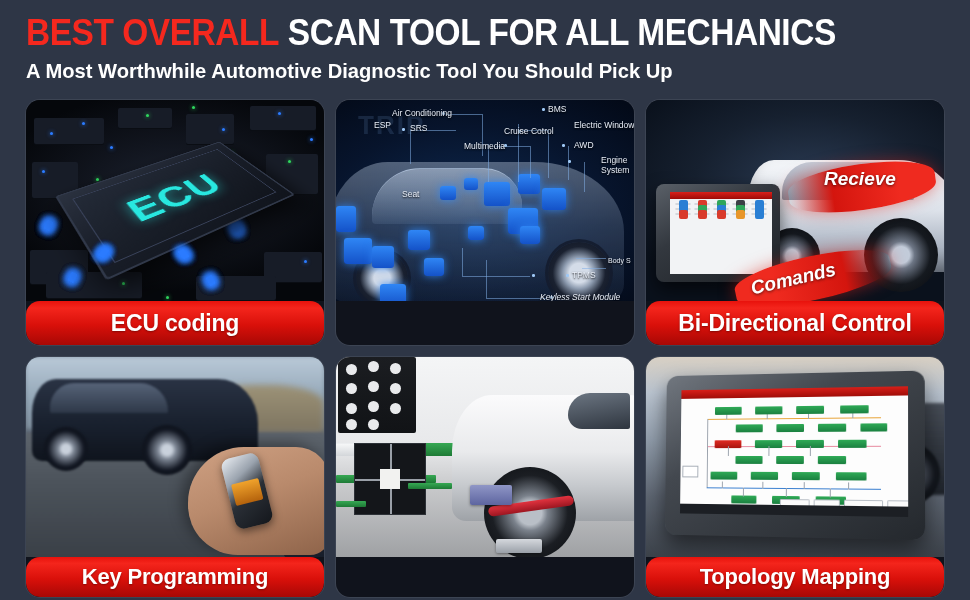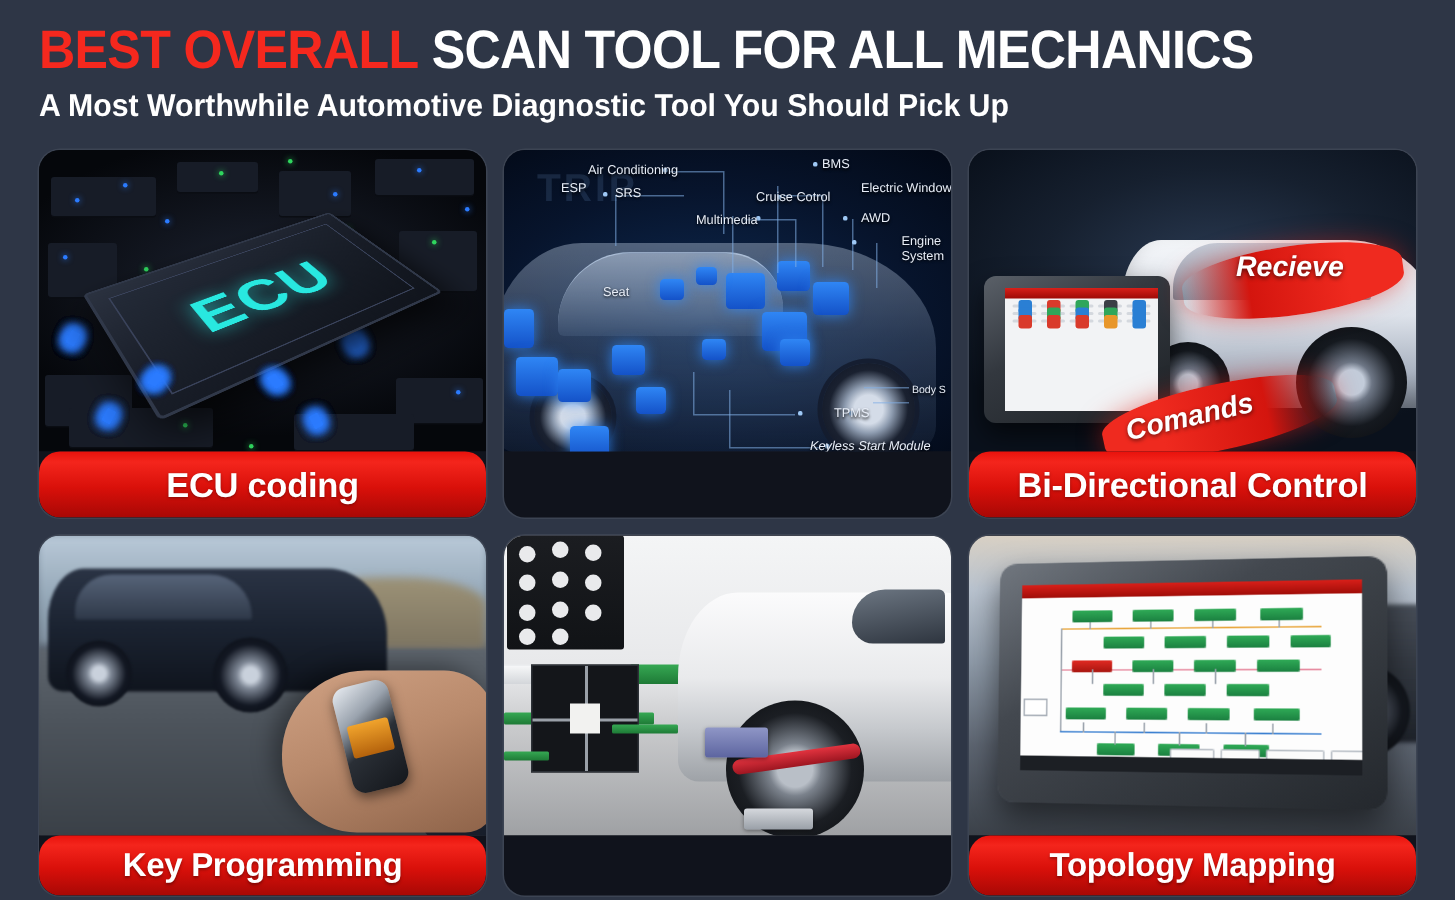--- a/index.html
+++ b/index.html
@@ -691,21 +691,21 @@
       <div class="diag-lbl" style="left:56px;  top:8px;">Air Conditioning</div>
       <div class="diag-lbl" style="left:212px; top:4px;">BMS</div>
       <div class="diag-lbl" style="left:238px; top:20px;">Electric Window</div>
       <div class="diag-lbl" style="left:38px;  top:20px;">ESP</div>
       <div class="diag-lbl" style="left:74px;  top:23px;text-align:right;">SRS</div>
       <div class="diag-lbl" style="left:136px; top:26px;margin-left:32px;">Cruise Cotrol</div>
       <div class="diag-lbl" style="left:128px; top:41px;">Multimedia</div>
       <div class="diag-lbl" style="left:238px; top:40px;">AWD</div>
       <div class="diag-lbl" style="left:265px; top:55px; width:34px; white-space:normal; line-height:10px;">Engine System</div>
       <div class="diag-lbl" style="left:66px;  top:89px;">Seat</div>
-      <div class="diag-lbl" style="left:220px; top:170px;">TPMS</div>
+      <div class="diag-lbl" style="left:236px; top:170px;">TPMS</div>
       <div class="diag-lbl" style="left:272px; top:157px; font-size:7px;">Body S</div>
       <div class="diag-lbl" style="left:204px; top:192px;font-style:italic;">Keyless Start Module</div>
     </div>
   </div>
 
   <div class="card row1">
     <div class="card-media">
       <div class="bidi-bg"></div>
 
       <div class="bidi-car"></div>

